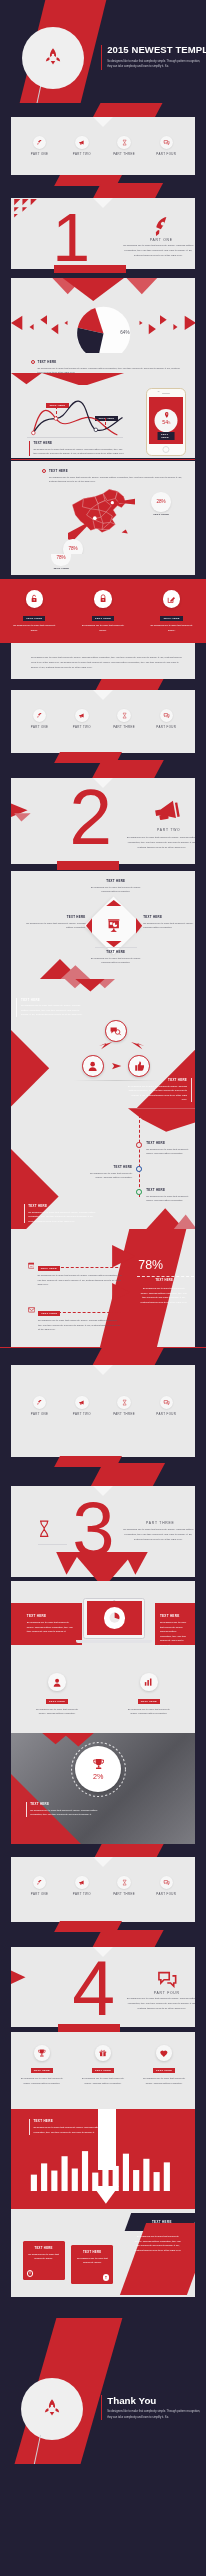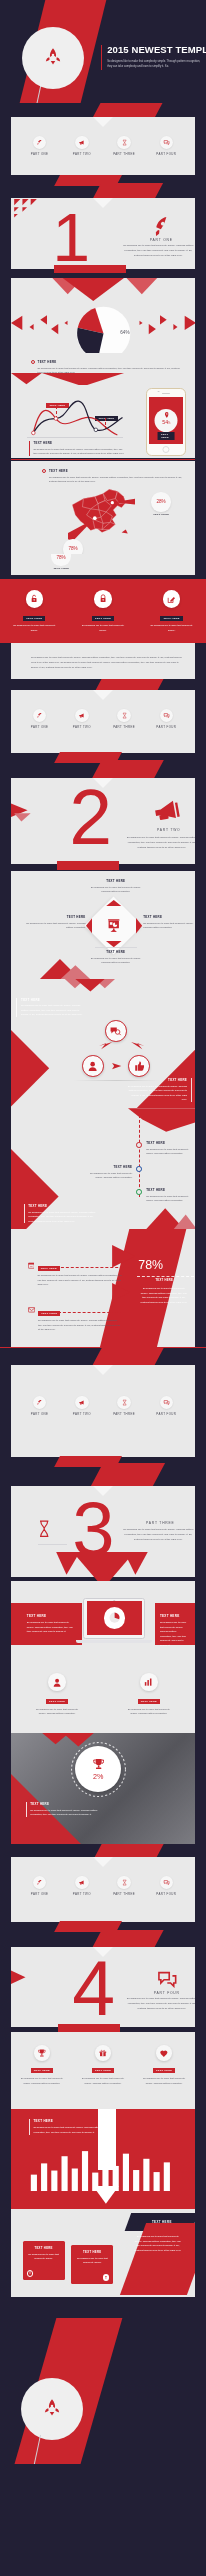--- a/index.html
+++ b/index.html
@@ -932,16 +932,20 @@
     <div style="position:absolute;left:20.6px;top:81px;width:62px;height:62px;border-radius:50%;background:#efefef;display:flex;align-items:center;justify-content:center">
       <svg width="24" height="24" viewBox="0 0 64 64">
         <path class="svgred" d="M32 6c7 8 9 16 8 23l-8-5-8 5c-1-7 1-15 8-23z"></path>
         <path class="svgred" d="M22 30c-5 1-8 5-9 11 4-1 7-2 10-5z"></path>
         <path class="svgred" d="M42 30c5 1 8 5 9 11-4-1-7-2-10-5z"></path>
         <path class="svgred" d="M26 40h12l-6 9z"></path>
         <circle cx="32" cy="24" r="3.4" fill="#efefef"></circle>
       </svg>
     </div>
     <div style="position:absolute;left:40px;top:138px;width:0.8px;height:31px;background:#cfcfd4;transform:rotate(12deg);transform-origin:top"></div>
+    <div class="ty-txt">
+      <h1>Thank You</h1>
+      <p>So designers like to make that complexity simple. Through pattern recognition, they can take complexity and learn to simplify it. So.</p>
+    </div>
   </section>
 
 </div>
 
 
 </body></html>

